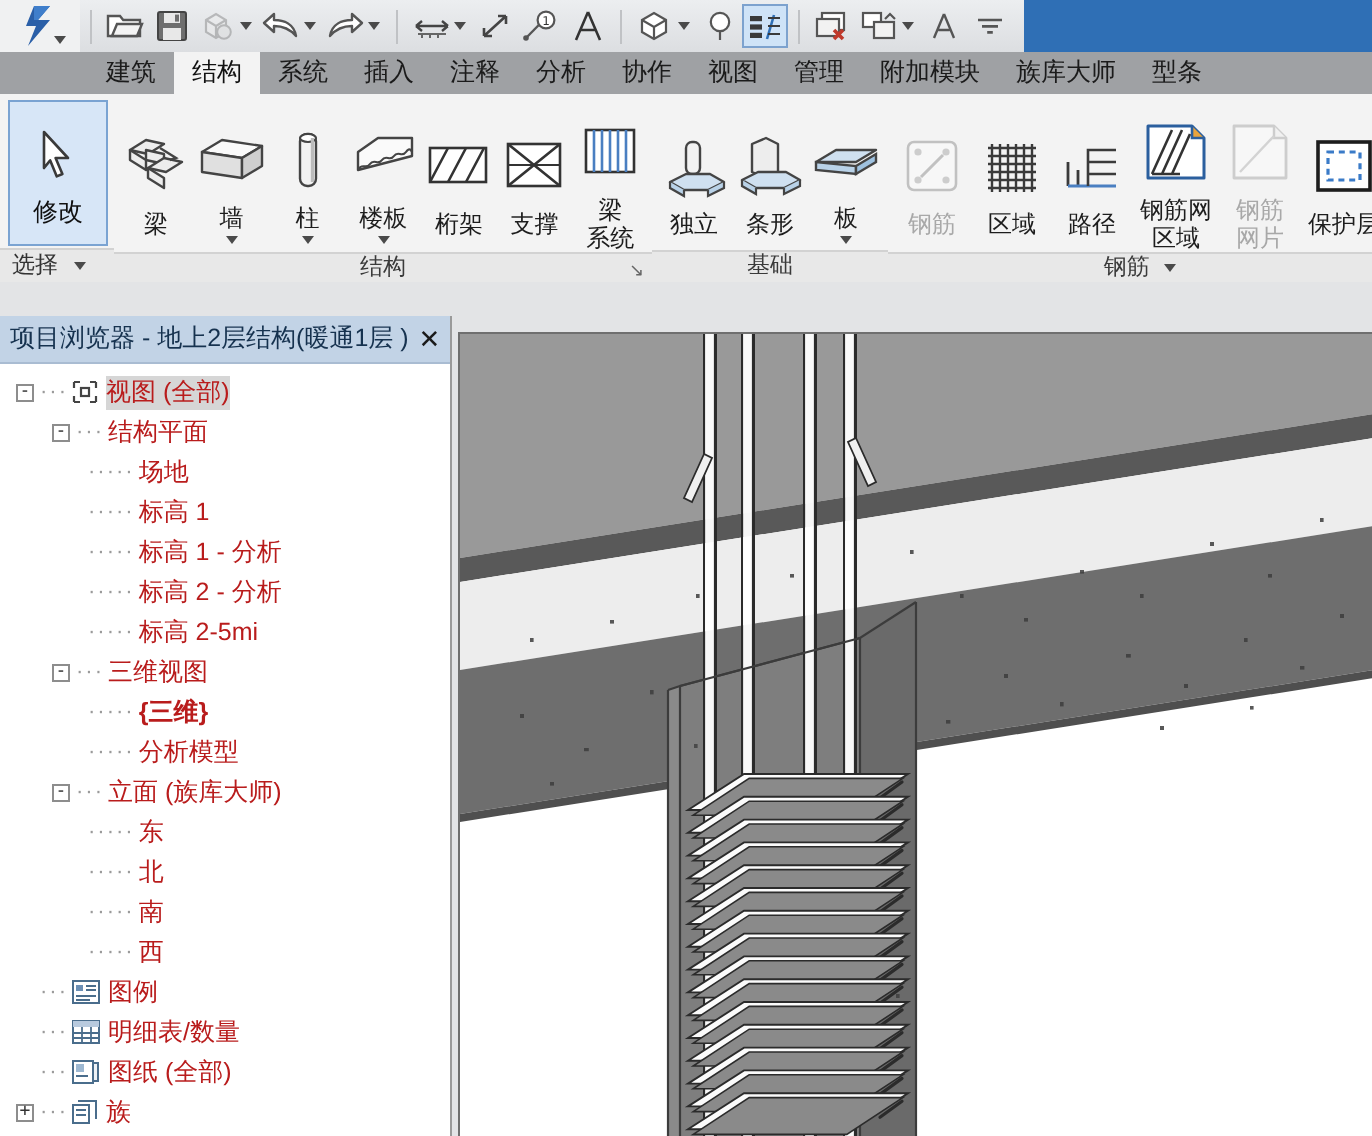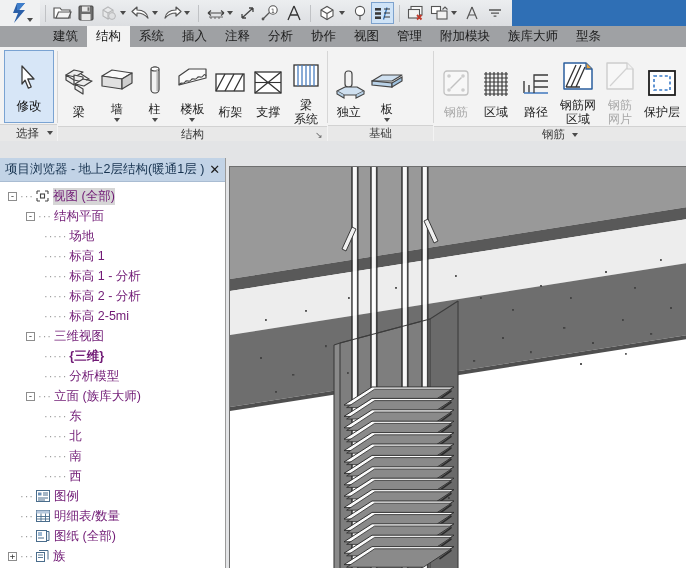--- a/index.html
+++ b/index.html
@@ -79,21 +79,21 @@
     border-top:4px solid #4a4a4a;margin-top:2px;
   }
   .selbtn{
     width:50px;height:73px;margin:2px 3px 0 4px;background:#d7e6f7;border:1px solid #7aa3d2;
     display:flex;flex-direction:column;align-items:center;justify-content:center;
     box-sizing:border-box;
   }
   .selbtn .ico{height:40px;display:flex;align-items:center;justify-content:center;}
   .selbtn .lbl{font-size:12.5px;color:#111;}
   .sel-title{
-    height:16px;line-height:16px;font-size:11.5px;color:#333;padding-left:16px;
+    height:16px;line-height:16px;font-size:11.5px;color:#333;padding-left:6px;
     display:flex;align-items:center;gap:4px;background:#e8e8e8;border-top:1px solid #d2d2d2;
   }
   .pdiag{position:absolute;right:4px;top:1px;font-size:9px;color:#666;}
   .ptcaret{
     width:0;height:0;border-left:3.5px solid transparent;border-right:3.5px solid transparent;
     border-top:4px solid #4a4a4a;display:inline-block;margin-left:4px;vertical-align:middle;
   }
 
   
   .optbar{
@@ -117,21 +117,21 @@
   }
   .tree{padding:4px 0 0 0;position:relative;}
   .node{height:20px;display:flex;align-items:center;position:relative;white-space:nowrap;}
   .exp{
     width:9px;height:9px;border:1px solid #8d8d8d;background:#fff;
     display:flex;align-items:center;justify-content:center;
     font-size:9px;line-height:8px;color:#333;box-sizing:border-box;margin-right:3px;
     font-family:"DejaVu Sans Mono",monospace;
   }
   .lead{color:#9a9a9a;font-size:11px;letter-spacing:1px;margin-right:2px;}
-  .nlabel{font-size:12.5px;color:#701a75;}
+  .nlabel{font-size:12.5px;color:#b91c1c;}
   .nlabel.sel{background:#d6d6d6;}
   .nlabel.bold{font-weight:bold;}
   .nico{margin-right:4px;display:flex;align-items:center;}
 
   
   .viewwrap{
     position:absolute;left:227px;top:158px;width:459px;height:410px;
     background:#e3e4e6;
   }
   .view{
@@ -416,20 +416,30 @@
       <div class="panel-body">
         <div class="big" style="width:38px">
           <span class="ico">
             <svg width="34" height="34" viewBox="0 0 34 34">
                 <rect x="13" y="5" width="7" height="16" rx="3" fill="#f2f2f2" stroke="#444" stroke-width="1.2"></rect>
                 <path d="M5 25l8-4h12l7 4-8 4H12z" fill="#cfe0f0" stroke="#444" stroke-width="1.2" stroke-linejoin="round"></path>
                 <path d="M5 25v3l7 4v-3M32 25v3l-8 4v-3" fill="#b9d2e8" stroke="#444" stroke-width="1.1"></path>
               </svg>
           </span>
           <span class="lbl">独立</span>
+        </div>
+        <div class="big" style="width:38px">
+          <span class="ico">
+            <svg width="36" height="34" viewBox="0 0 36 34">
+                <path d="M9 6l7-3 6 3v14l-6 3-7-3z" fill="#ededed" stroke="#444" stroke-width="1.2" stroke-linejoin="round"></path>
+                <path d="M4 24l8-4h14l7 4-8 4H11z" fill="#cfe0f0" stroke="#444" stroke-width="1.2" stroke-linejoin="round"></path>
+                <path d="M4 24v3l7 4v-3M33 24v3l-8 4v-3" fill="#b9d2e8" stroke="#444" stroke-width="1.1"></path>
+              </svg>
+          </span>
+          <span class="lbl">条形</span>
         </div>
         <div class="big" style="width:38px">
           <span class="ico">
             <svg width="36" height="34" viewBox="0 0 36 34">
                 <path d="M3 18l10-6h20l-10 6z" fill="#cfe0f0" stroke="#444" stroke-width="1.2" stroke-linejoin="round"></path>
                 <path d="M3 18v4l20 2v-4z" fill="#b9d2e8" stroke="#444" stroke-width="1.2"></path>
                 <path d="M23 20l10-6v4l-10 6z" fill="#9fc2e0" stroke="#444" stroke-width="1.2"></path>
               </svg>
           </span>
           <span class="lbl">板</span>

